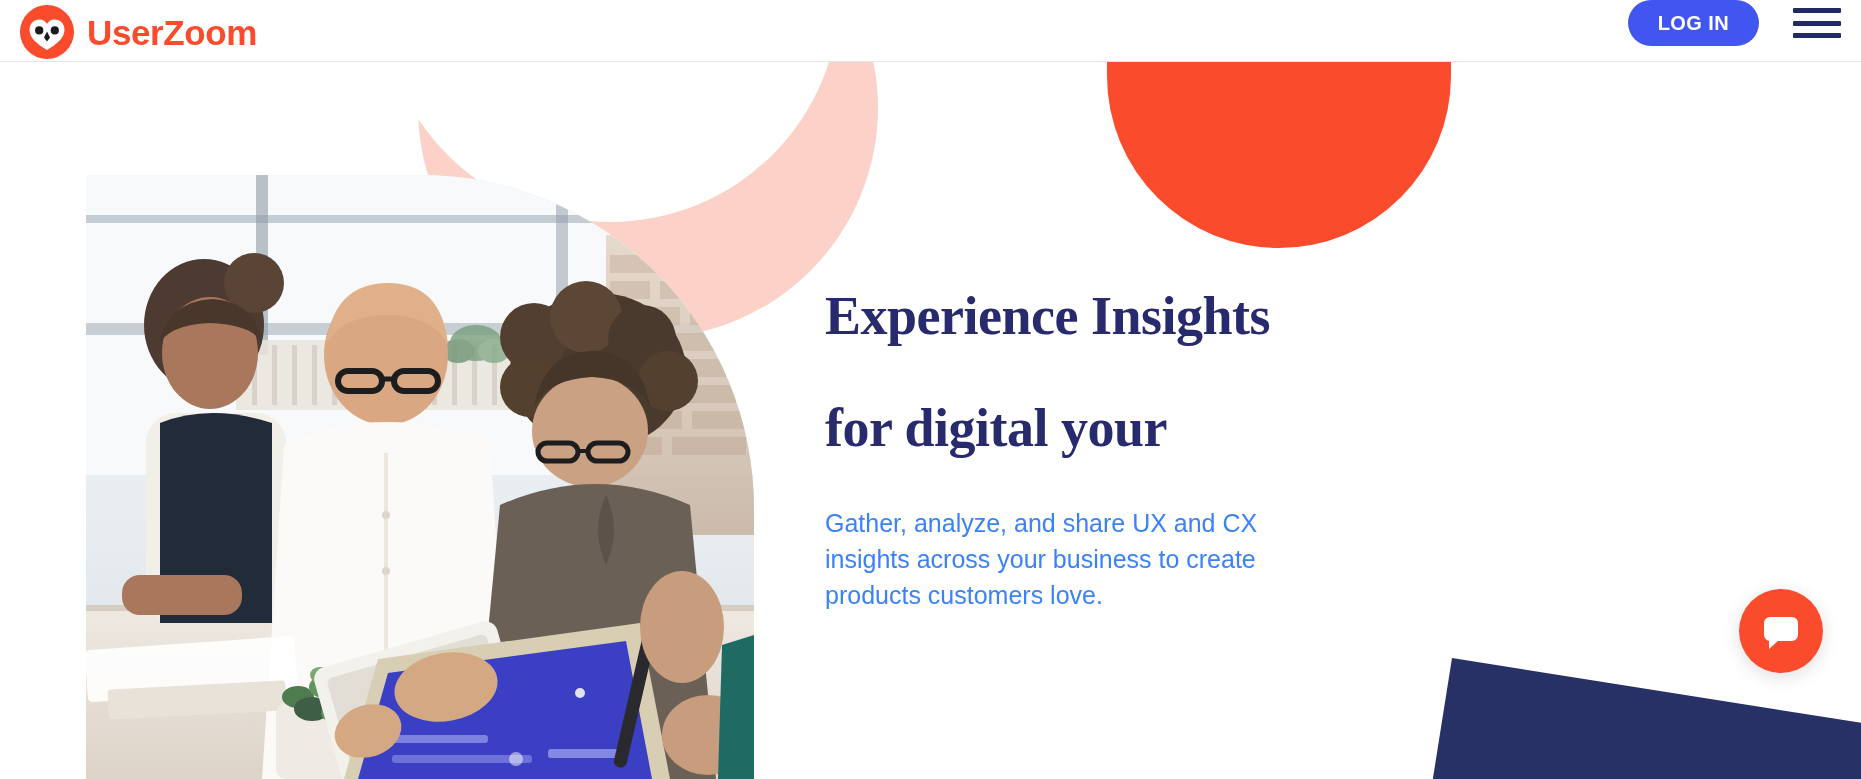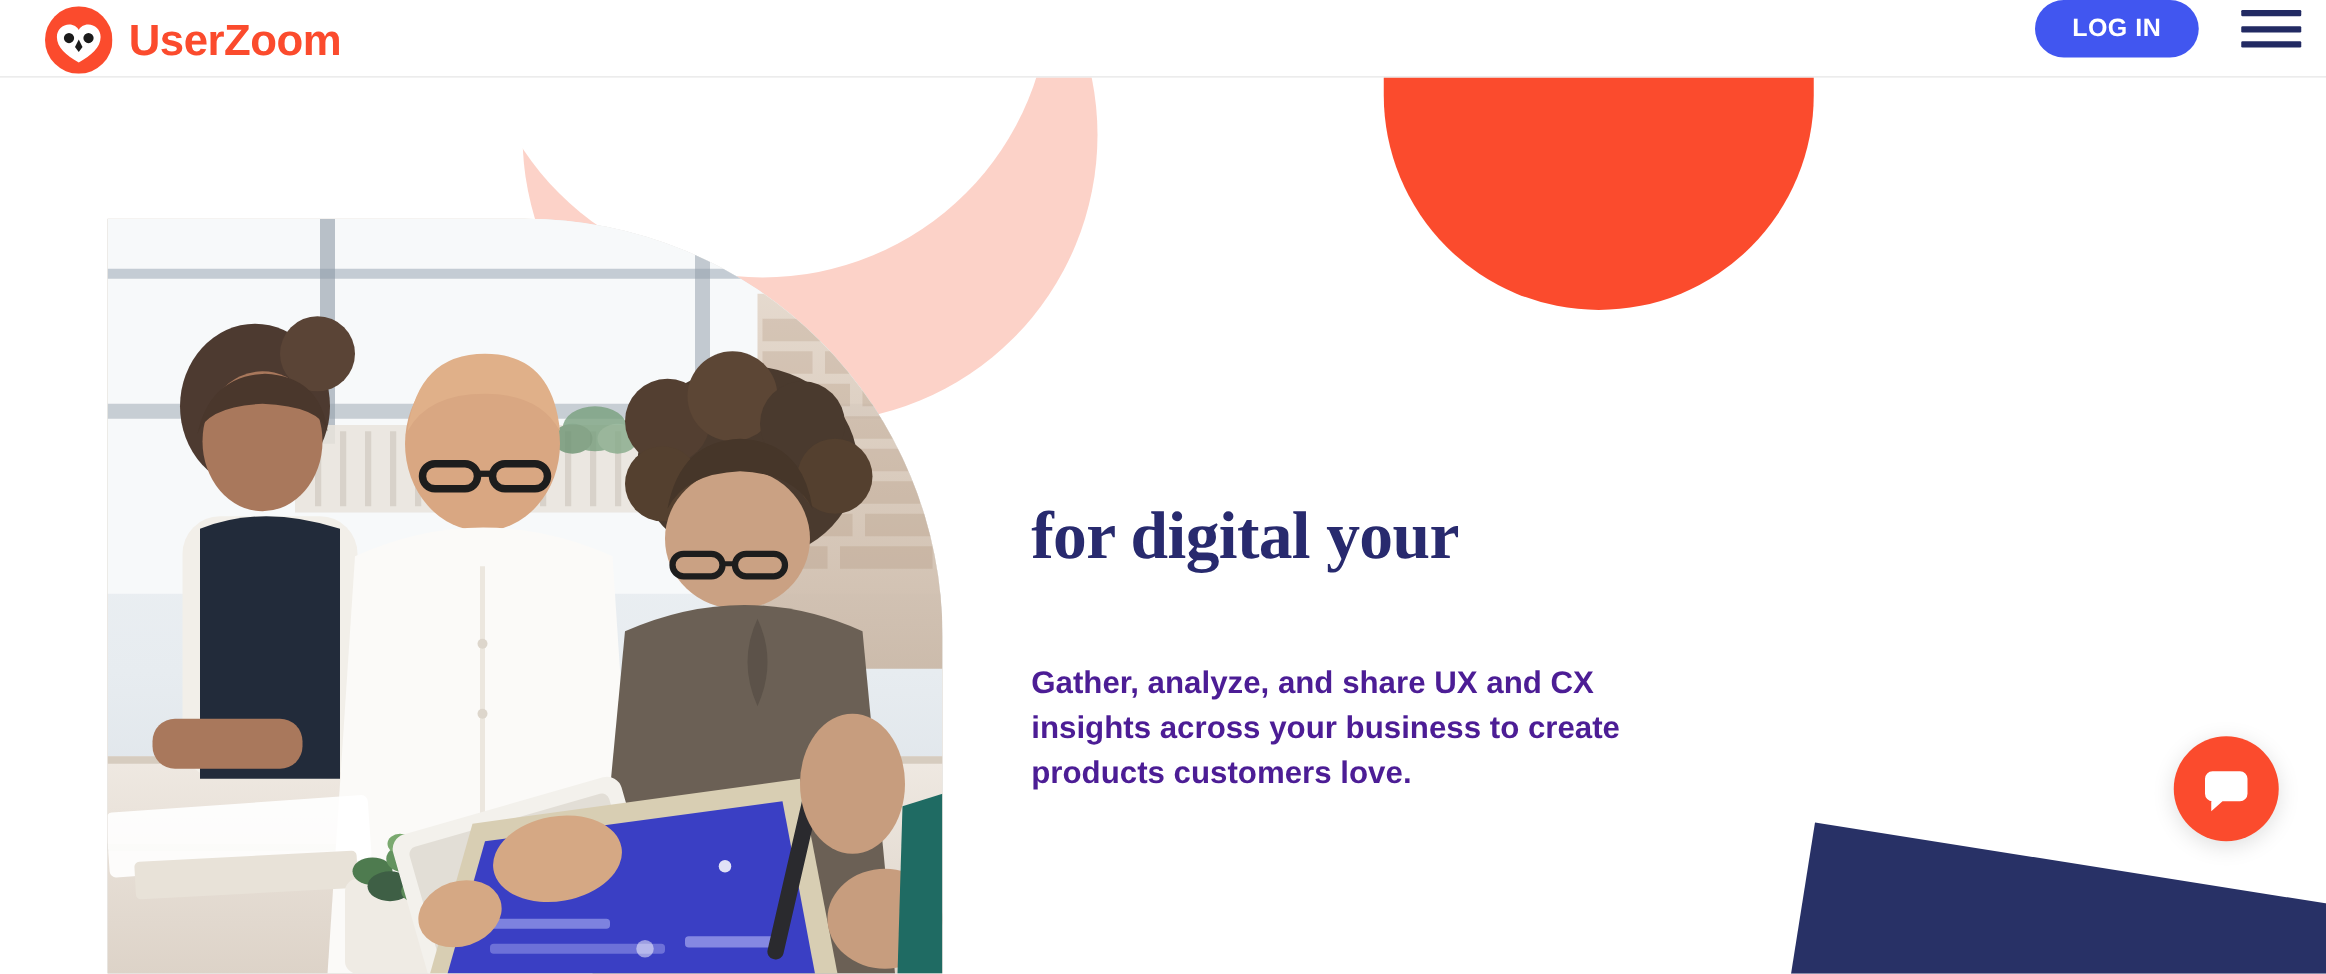--- a/index.html
+++ b/index.html
@@ -11,21 +11,21 @@
   }
   .page { position:relative; width:1861px; height:779px; background:#fff; overflow:hidden; }
 
   
   .header {
     position:absolute; top:0; left:0; width:1861px; height:62px;
     background:#ffffff; border-bottom:1px solid #e6e6e6;
     z-index:40;
   }
   .brand {
-    position:absolute; left:36px; top:5px;
+    position:absolute; left:20px; top:5px;
     display:flex; align-items:center; gap:13px;
   }
   .owl { width:54px; height:54px; display:block; }
   .brand-word {
     font-size:35px; font-weight:700; color:#fb4b2d;
     letter-spacing:-0.4px; line-height:1;
     font-family:"Liberation Sans", sans-serif;
   }
   .header-right {
     position:absolute; right:20px; top:0; height:46px;
@@ -99,26 +99,26 @@
   }
   .hero-title {
     font-family:"Liberation Serif", serif;
     font-weight:700;
     font-size:54px;
     line-height:56px;
     color:#282a6e;
     letter-spacing:-0.5px;
   }
   .hero-sub {
-    margin-top:72px;
+    margin-top:49px;
     font-family:"Liberation Sans", sans-serif;
     font-size:25px;
     line-height:36px;
-    color:#4c1d95;
-    font-weight:700;
+    color:#3b82f6;
+    font-weight:400;
   }
 
   
   .chat-launcher {
     position:absolute;
     right:38px; bottom:106px;
     width:84px; height:84px;
     border-radius:50%;
     background:#fb4b2d;
     display:flex; align-items:center; justify-content:center;
@@ -292,21 +292,21 @@
 
       <path d="M636 470 l32 -10 l0 144 l-36 0z" fill="#1f6b63"></path>
 
       <ellipse cx="360" cy="512" rx="52" ry="34" fill="#d5a884" transform="rotate(-10 360 512)"></ellipse>
       <ellipse cx="282" cy="556" rx="34" ry="26" fill="#d5a884" transform="rotate(-18 282 556)"></ellipse>
     </svg>
   </div>
 
   <div class="hero-copy">
     <h1 class="hero-title">
-      <br>
+      <span>Experience Insights</span><br>
       <br>
       <span>for digital your</span>
     </h1>
     <p class="hero-sub">Gather, analyze, and share UX and CX insights across your business to create products customers love.</p>
   </div>
 
   <div class="header">
     <div class="brand">
       <svg class="owl" viewBox="0 0 54 54">
         <circle cx="27" cy="27" r="27" fill="#fb4b2d"></circle>

